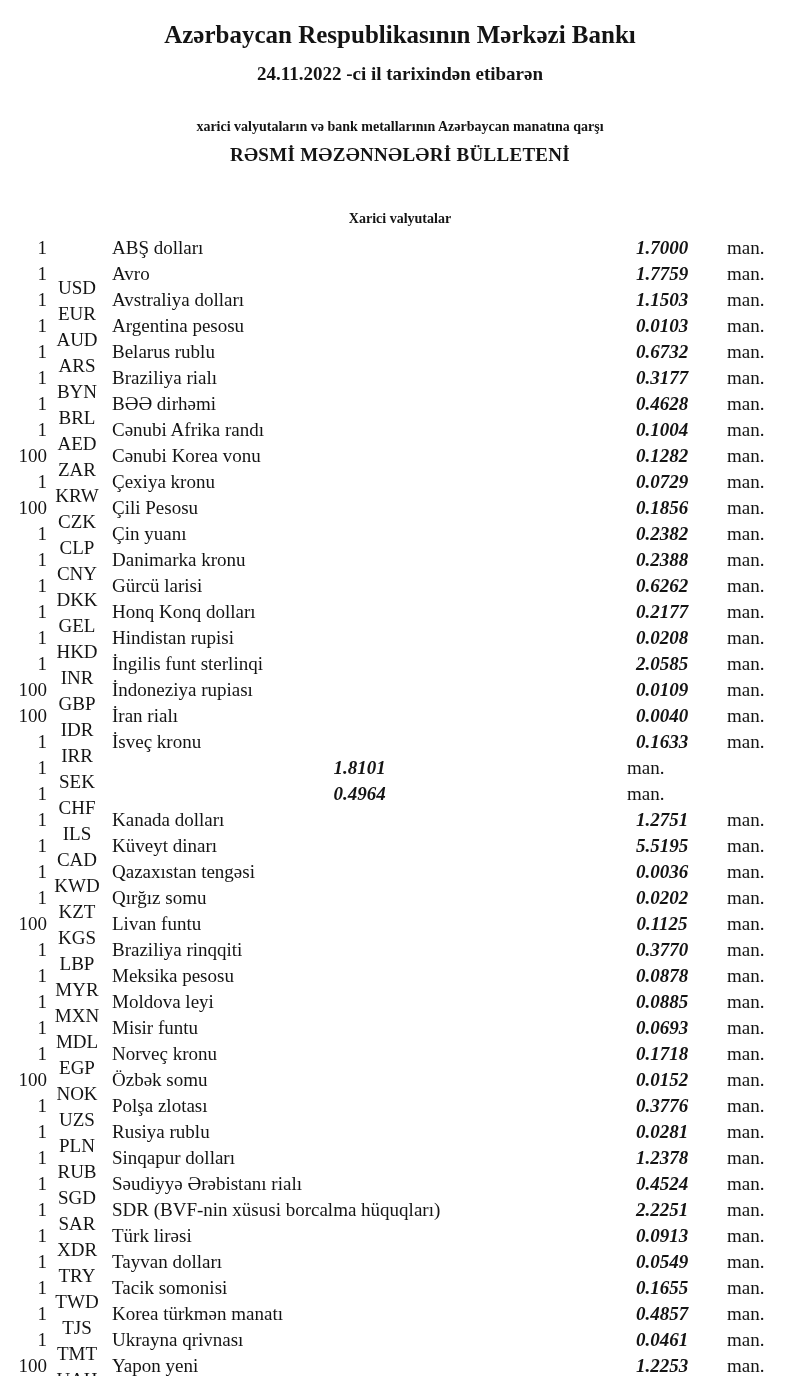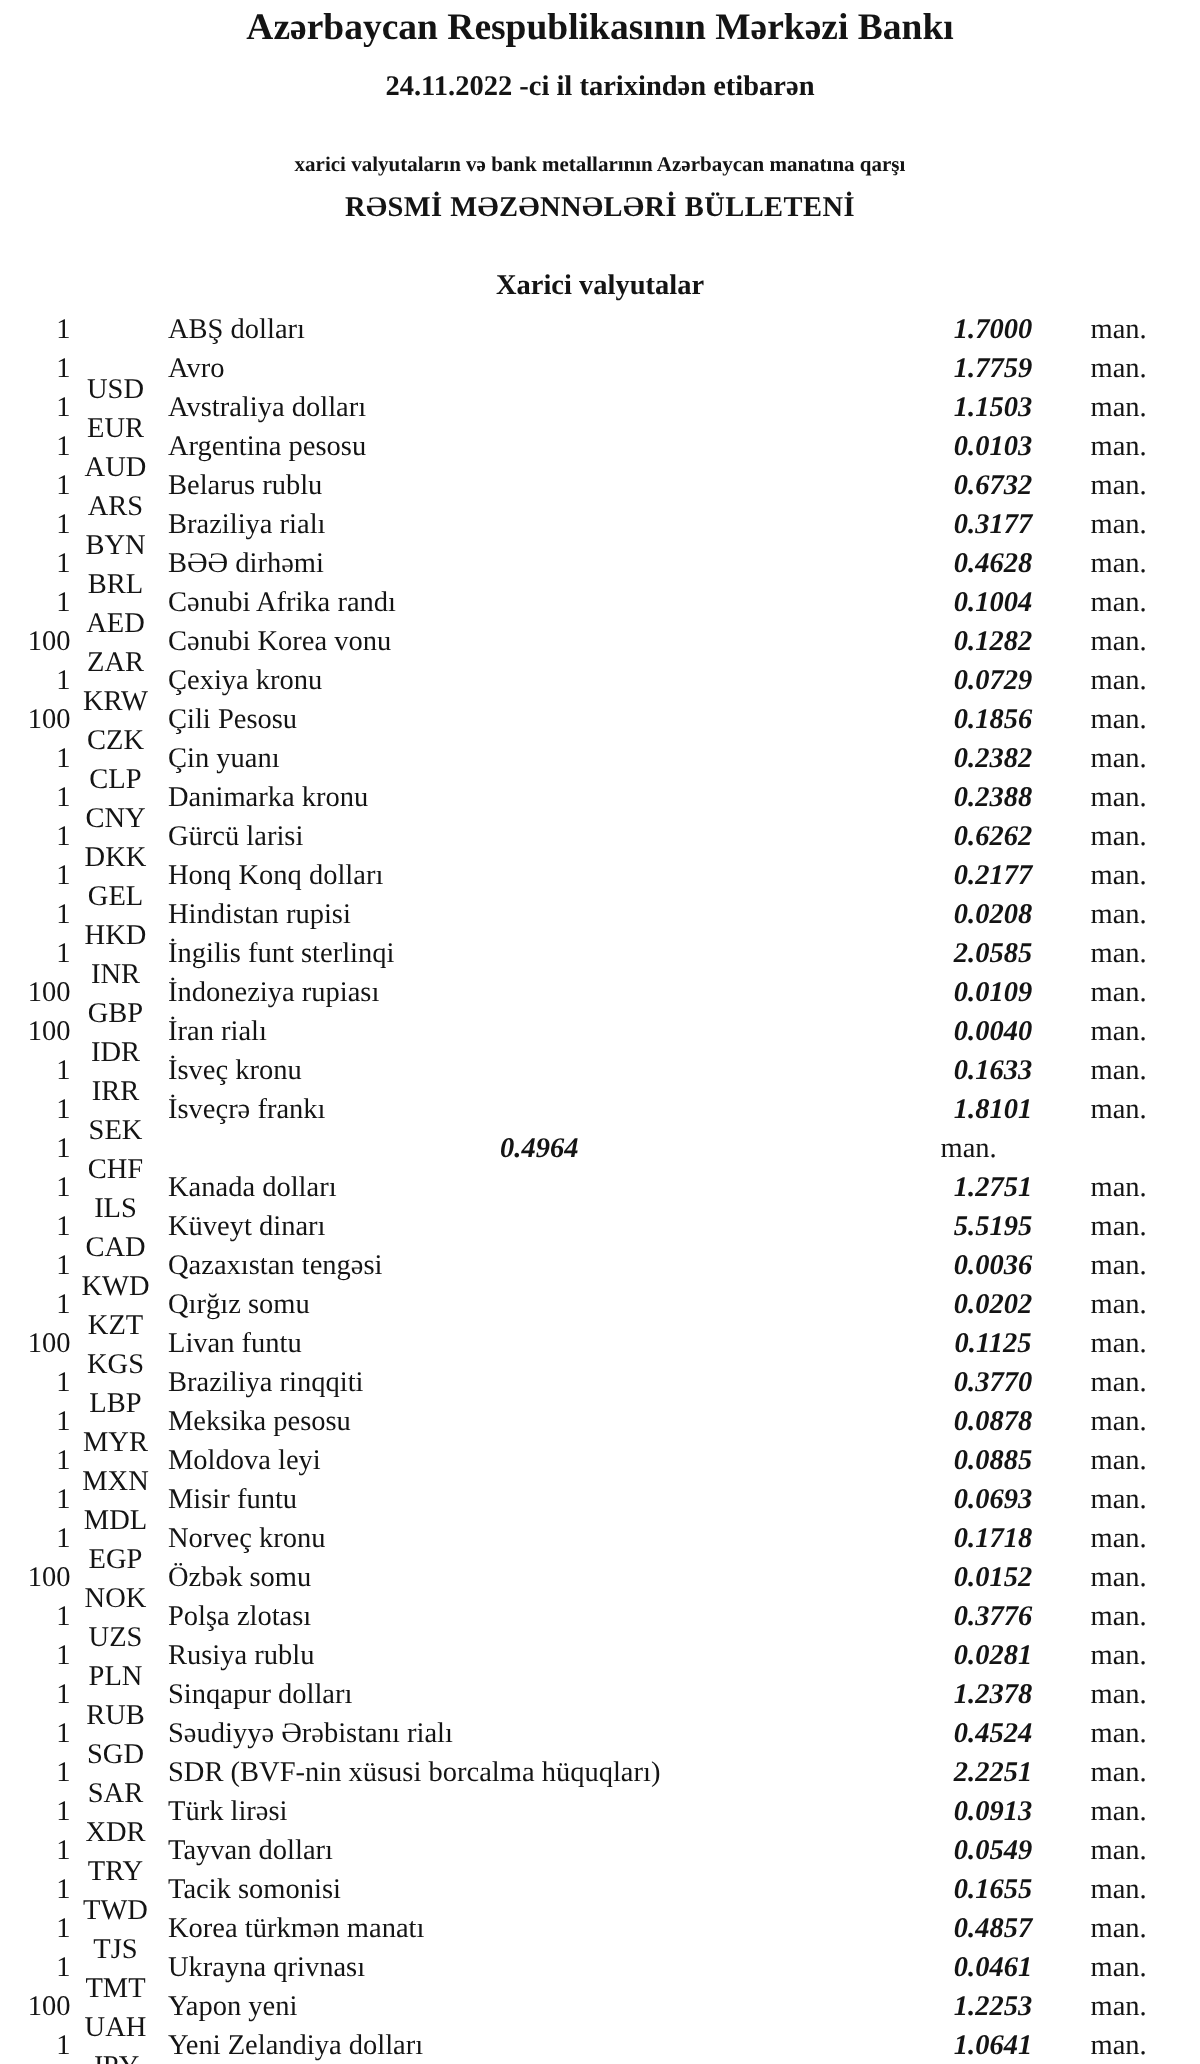--- a/index.html
+++ b/index.html
@@ -11,21 +11,21 @@
     position: relative;
     width: 800px;
     height: 1376px;
     background: #ffffff;
     color: #141414;
     font-family: "Liberation Serif", "DejaVu Serif", serif;
     overflow: hidden;
   }
   .header {
     text-align: center;
-    padding-top: 2px;
+    padding-top: 18px;
   }
   .bank-name {
     font-size: 25px;
     font-weight: bold;
     line-height: 34px;
   }
   .date-line {
     margin-top: 10px;
     font-size: 19px;
     font-weight: bold;
@@ -38,23 +38,23 @@
     margin-top: 27px;
   }
   .bulletin-line {
     font-size: 19px;
     font-weight: bold;
     line-height: 28px;
     letter-spacing: 0.3px;
     text-align: center;
   }
   .section-title {
-    margin-top: 26px;
+    margin-top: 38px;
     text-align: center;
-    font-size: 19px;
+    font-size: 14px;
     font-weight: bold;
     line-height: 24px;
   }
   .rates-table {
     margin-top: 4px;
   }
   .row {
     display: grid;
     grid-template-columns: 47px 60px 1fr 100px 88px;
     height: 26px;
@@ -253,21 +253,20 @@
     <span class="qty">1</span>
     <span class="code">SEK</span>
     <span class="name">İsveç kronu</span>
     <span class="rate">0.1633</span>
     <span class="unit">man.</span>
   </div>
 
   <div class="row">
     <span class="qty">1</span>
     <span class="code">CHF</span>
-    <span class="name">İsveçrə frankı</span>
     <span class="rate">1.8101</span>
     <span class="unit">man.</span>
   </div>
 
   <div class="row">
     <span class="qty">1</span>
     <span class="code">ILS</span>
     <span class="rate">0.4964</span>
     <span class="unit">man.</span>
   </div>

